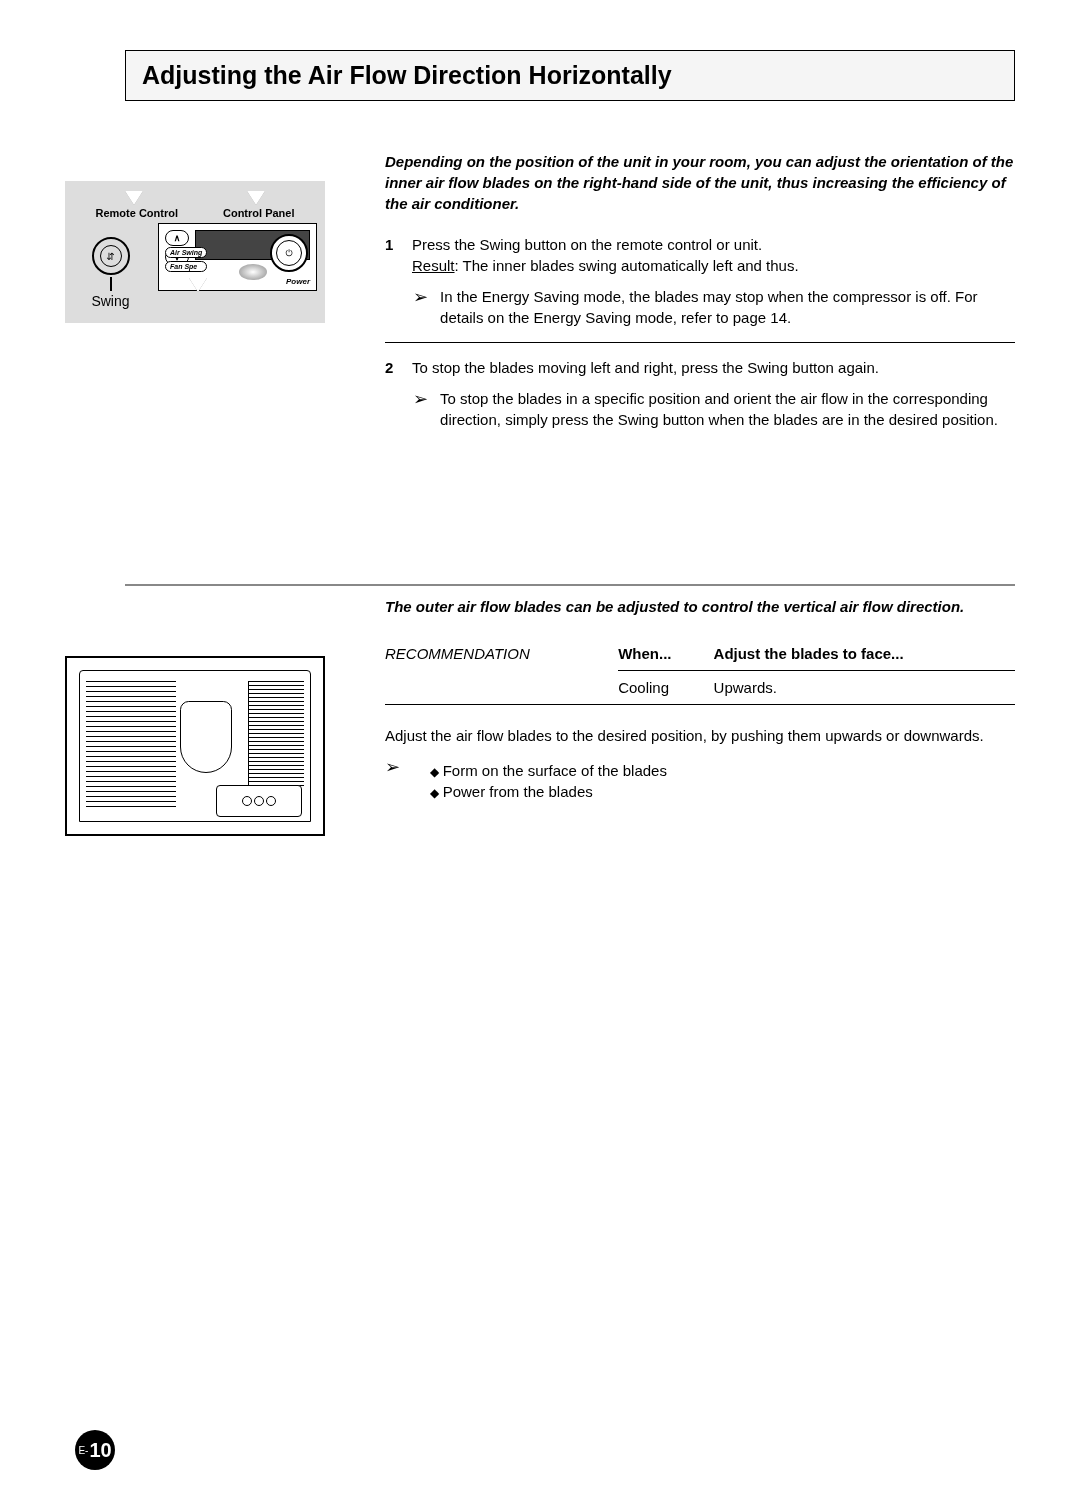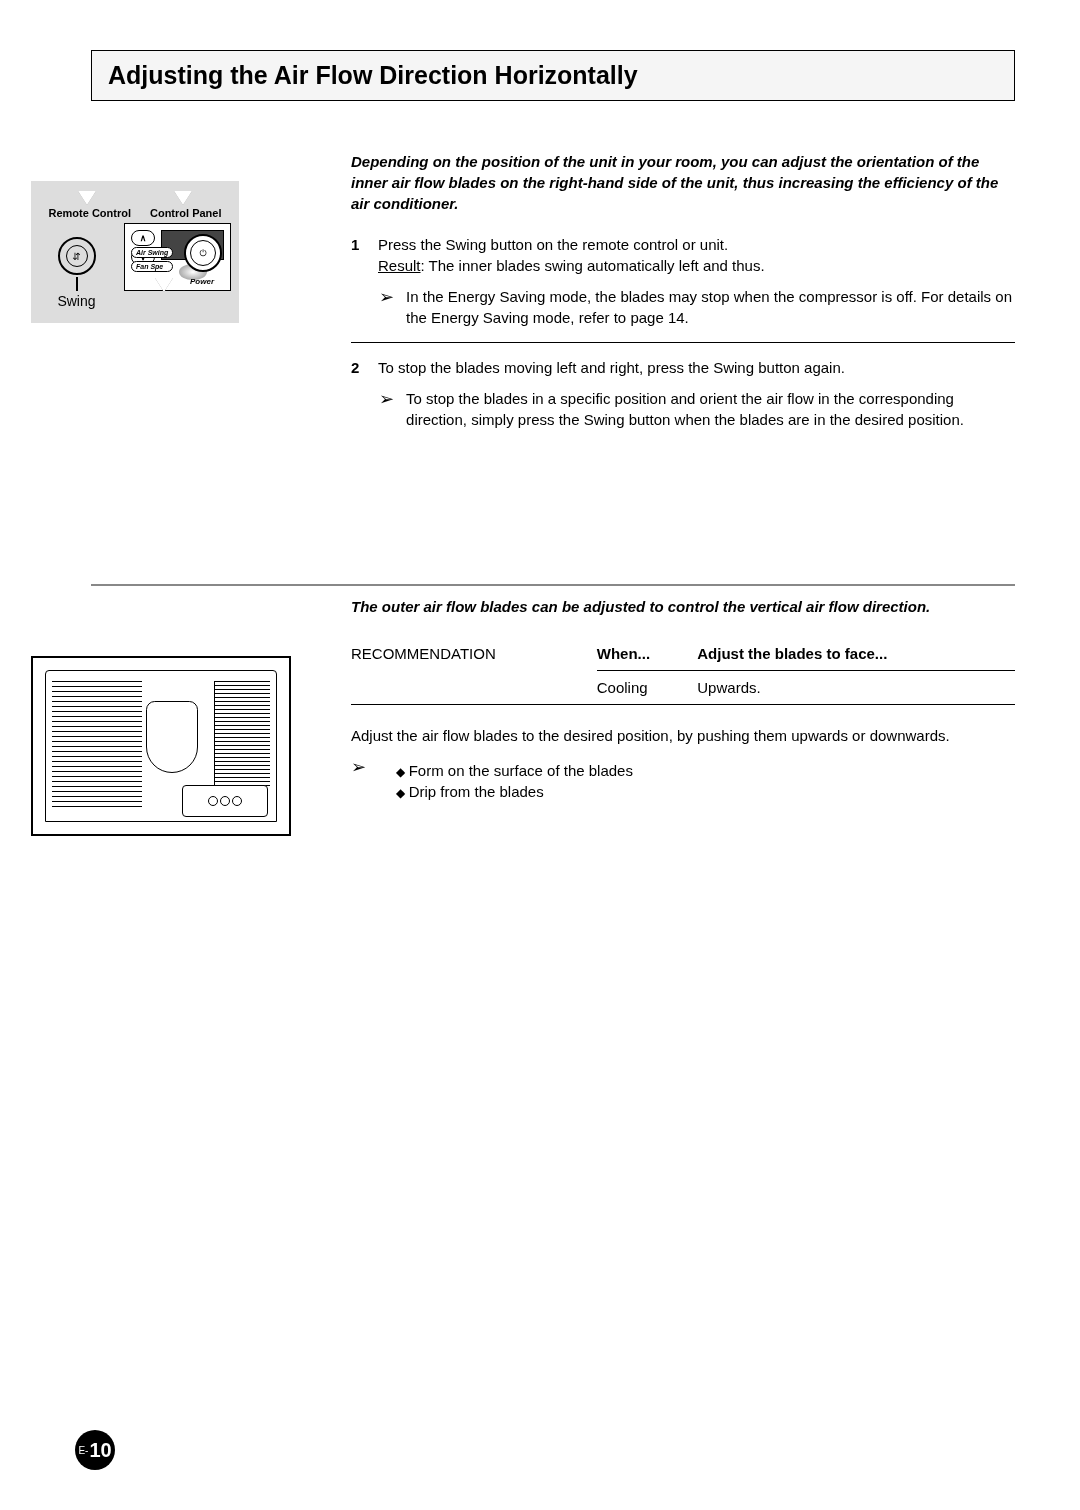--- a/index.html
+++ b/index.html
@@ -5,21 +5,21 @@
   body {
     margin: 0;
     padding: 0;
     font-family: Arial, Helvetica, sans-serif;
     background: #fff;
     width: 1080px;
     height: 1510px;
     position: relative;
   }
   .page {
-    padding: 50px 65px 40px 31px;
+    padding: 50px 65px 40px 65px;
     box-sizing: border-box;
     width: 100%;
     height: 100%;
     position: relative;
   }
   .section-title-box {
     border: 1px solid #000;
     background: #f5f5f5;
     padding: 10px 16px;
     margin: 0 0 50px 60px;
@@ -86,21 +86,21 @@
   .section-divider {
     border: none;
     border-top: 2px solid #888;
     margin: 0 0 10px 60px;
   }
   
   .illus-box {
     background: #ddd;
     padding: 10px 8px 14px 8px;
     box-sizing: border-box;
-    width: 208px;
+    width: 260px;
   }
   .illus-labels {
     display: flex;
     justify-content: space-around;
     font-size: 11px;
     font-weight: bold;
     margin-bottom: 4px;
   }
   .illus-row {
     display: flex;
@@ -159,21 +159,21 @@
   .power-circle {
     width:34px;height:34px;border:2px solid #000;border-radius:50%;
     display:flex;align-items:center;justify-content:center;
     position:absolute;right:8px;bottom:18px;background:#fff;
   }
   .power-inner {
     width:24px;height:24px;border:1.5px solid #000;border-radius:50%;
     display:flex;align-items:center;justify-content:center;
   }
   .power-label {
-    position:absolute;right:16px;bottom:4px;font-size:8px;font-weight:bold;font-style:italic;
+    position:absolute;right:6px;bottom:4px;font-size:8px;font-weight:bold;font-style:italic;
   }
   .triangle-down {
     width:0;height:0;border-left:9px solid transparent;border-right:9px solid transparent;
     border-top:14px solid #fff;
     filter: drop-shadow(0 0 0.5px #888);
   }
   .tri-row{display:flex;justify-content:space-around;margin-bottom:2px;}
   
   .ac-unit-box {
     width: 260px;
@@ -218,20 +218,21 @@
     vertical-align: top;
   }
   .rec-table .hdr {
     font-weight: bold;
   }
   .rec-label {
     font-size: 15px;
     white-space: nowrap;
     padding-right: 20px;
     vertical-align: top;
+    font-style: italic;
   }
   .rec-row-border td {
     border-bottom: 1px solid #000;
   }
   .bullet-list {
     margin: 4px 0 0 18px;
     padding: 0;
     list-style: none;
   }
   .bullet-list li::before {
@@ -378,21 +379,21 @@
       </tbody>
         </table>
 
       <div>Adjust the air flow blades to the desired position, by pushing them upwards or downwards.</div>
 
       <div class="note-block" style="margin-left:0;">
         <div class="note-arrow">➢</div>
         <div class="note-text">
           <ul class="bullet-list">
             <li>Form on the surface of the blades</li>
-            <li>Drip from the blades</li>
+            <li>Power from the blades</li>
           </ul>
         </div>
       </div>
     </div>
   </div>
 
   <div class="page-num">
     <span class="e">E-</span>
       <span class="n">10</span>
   </div>

